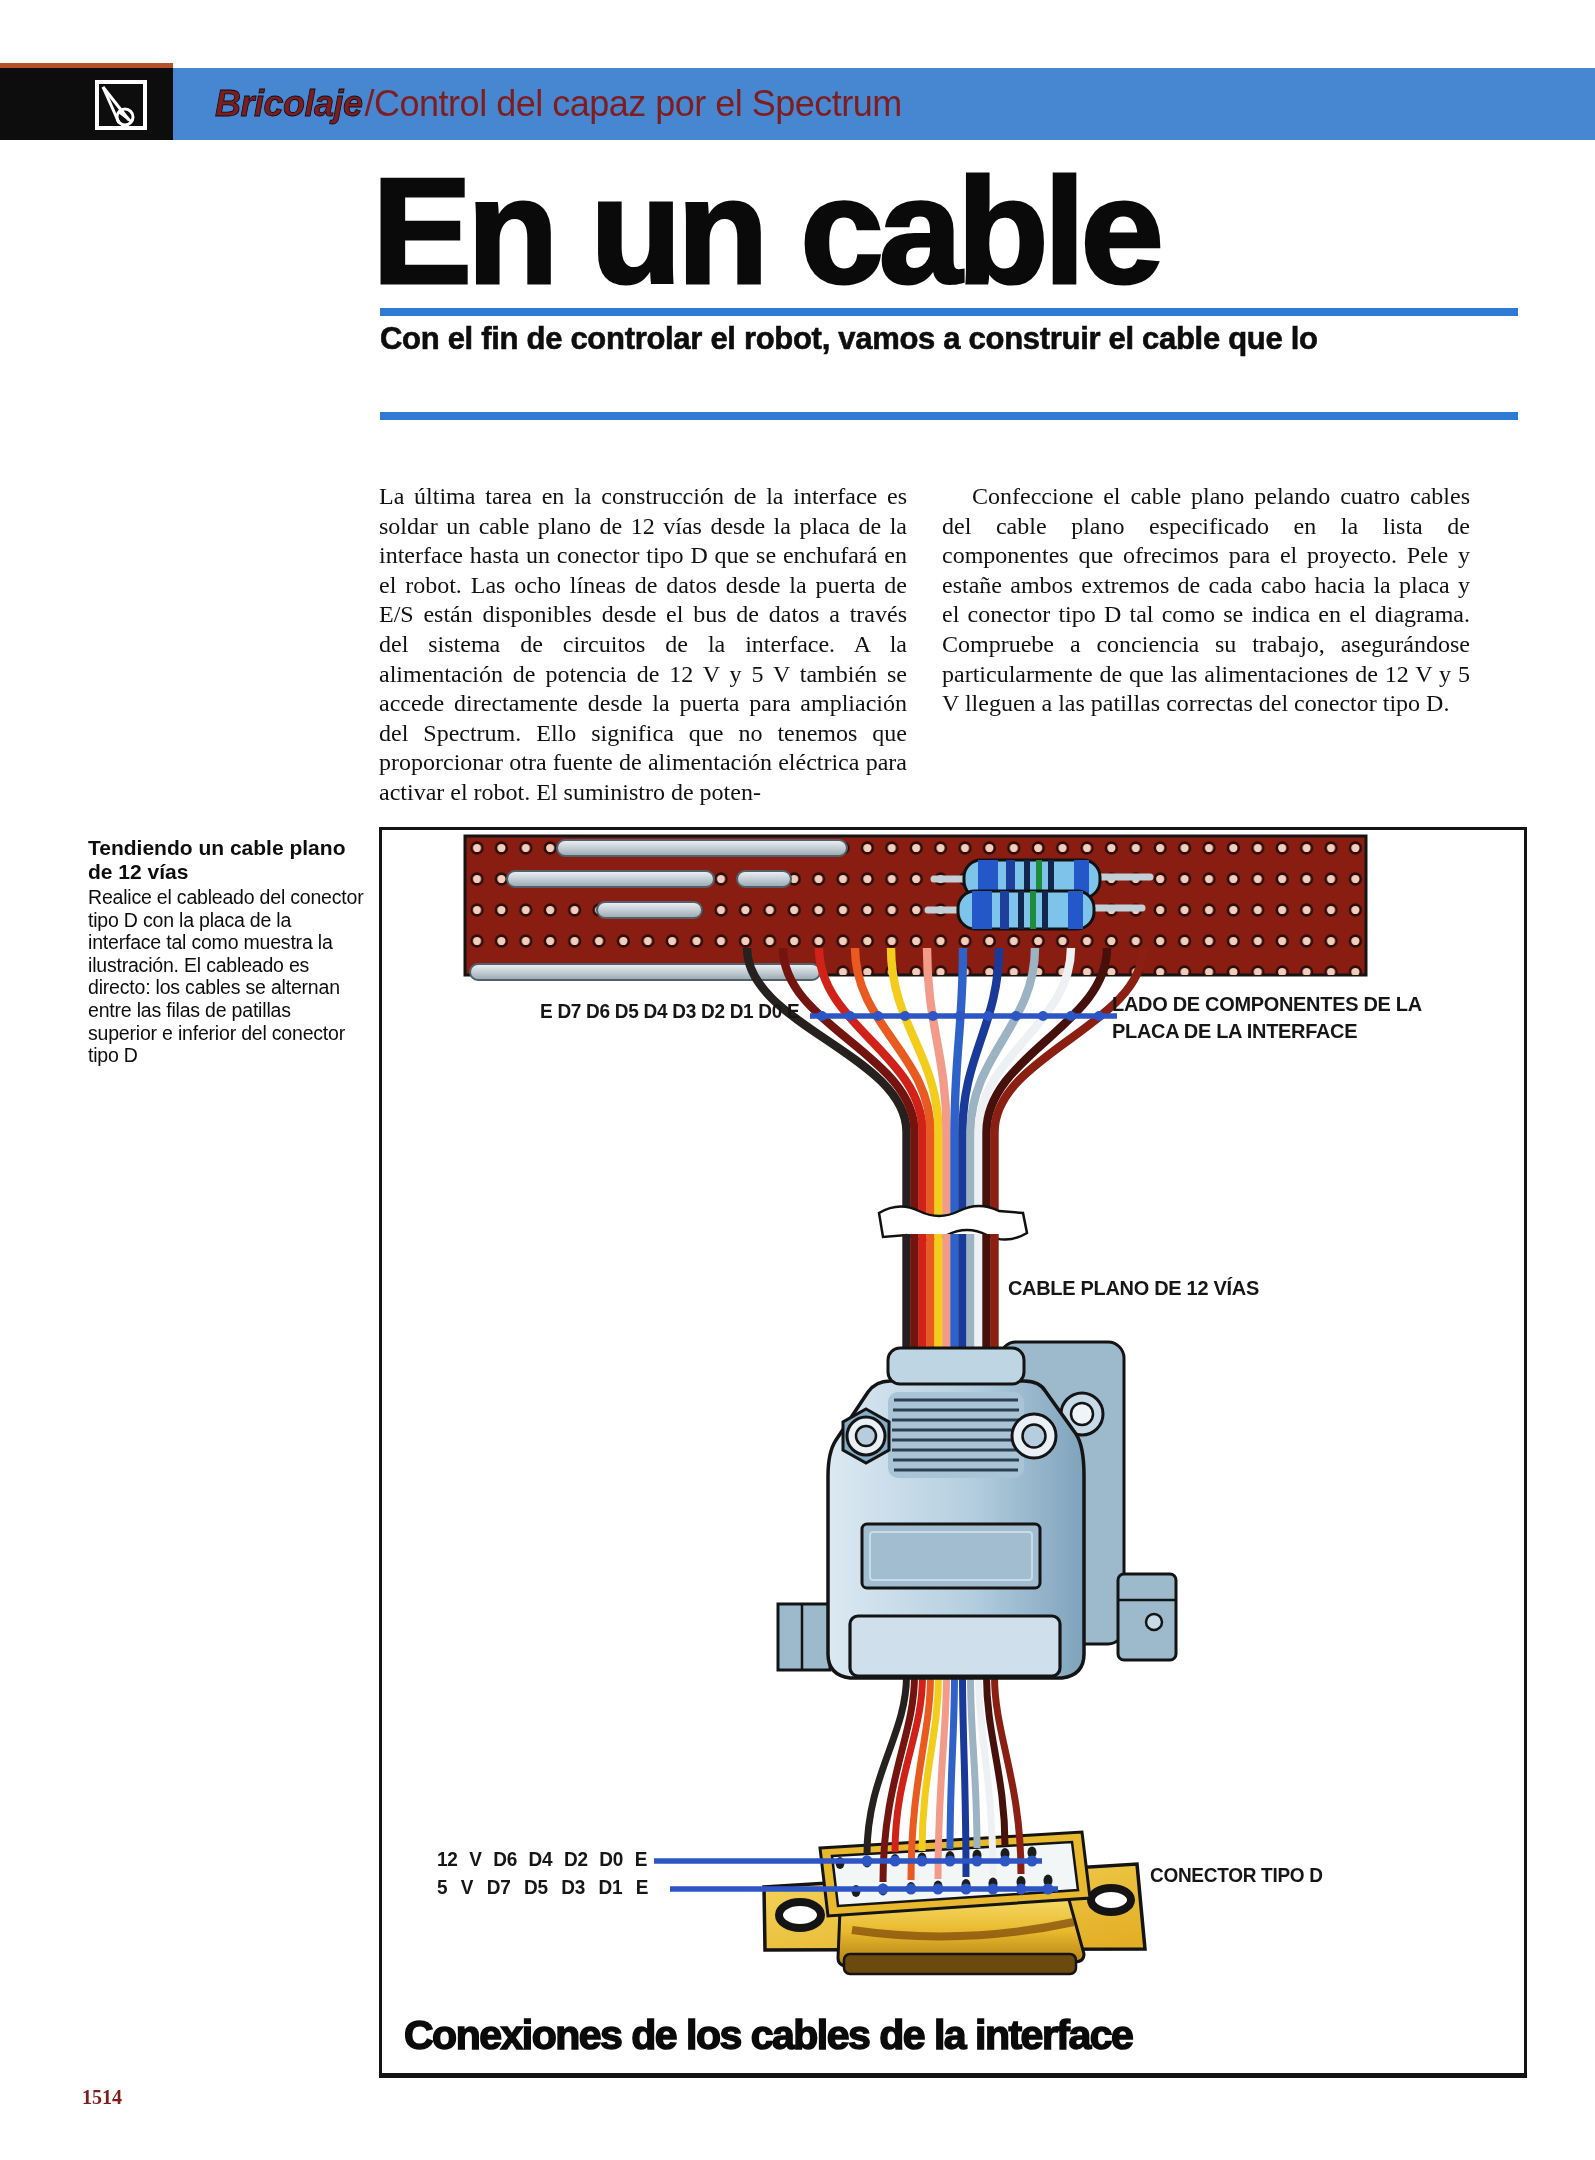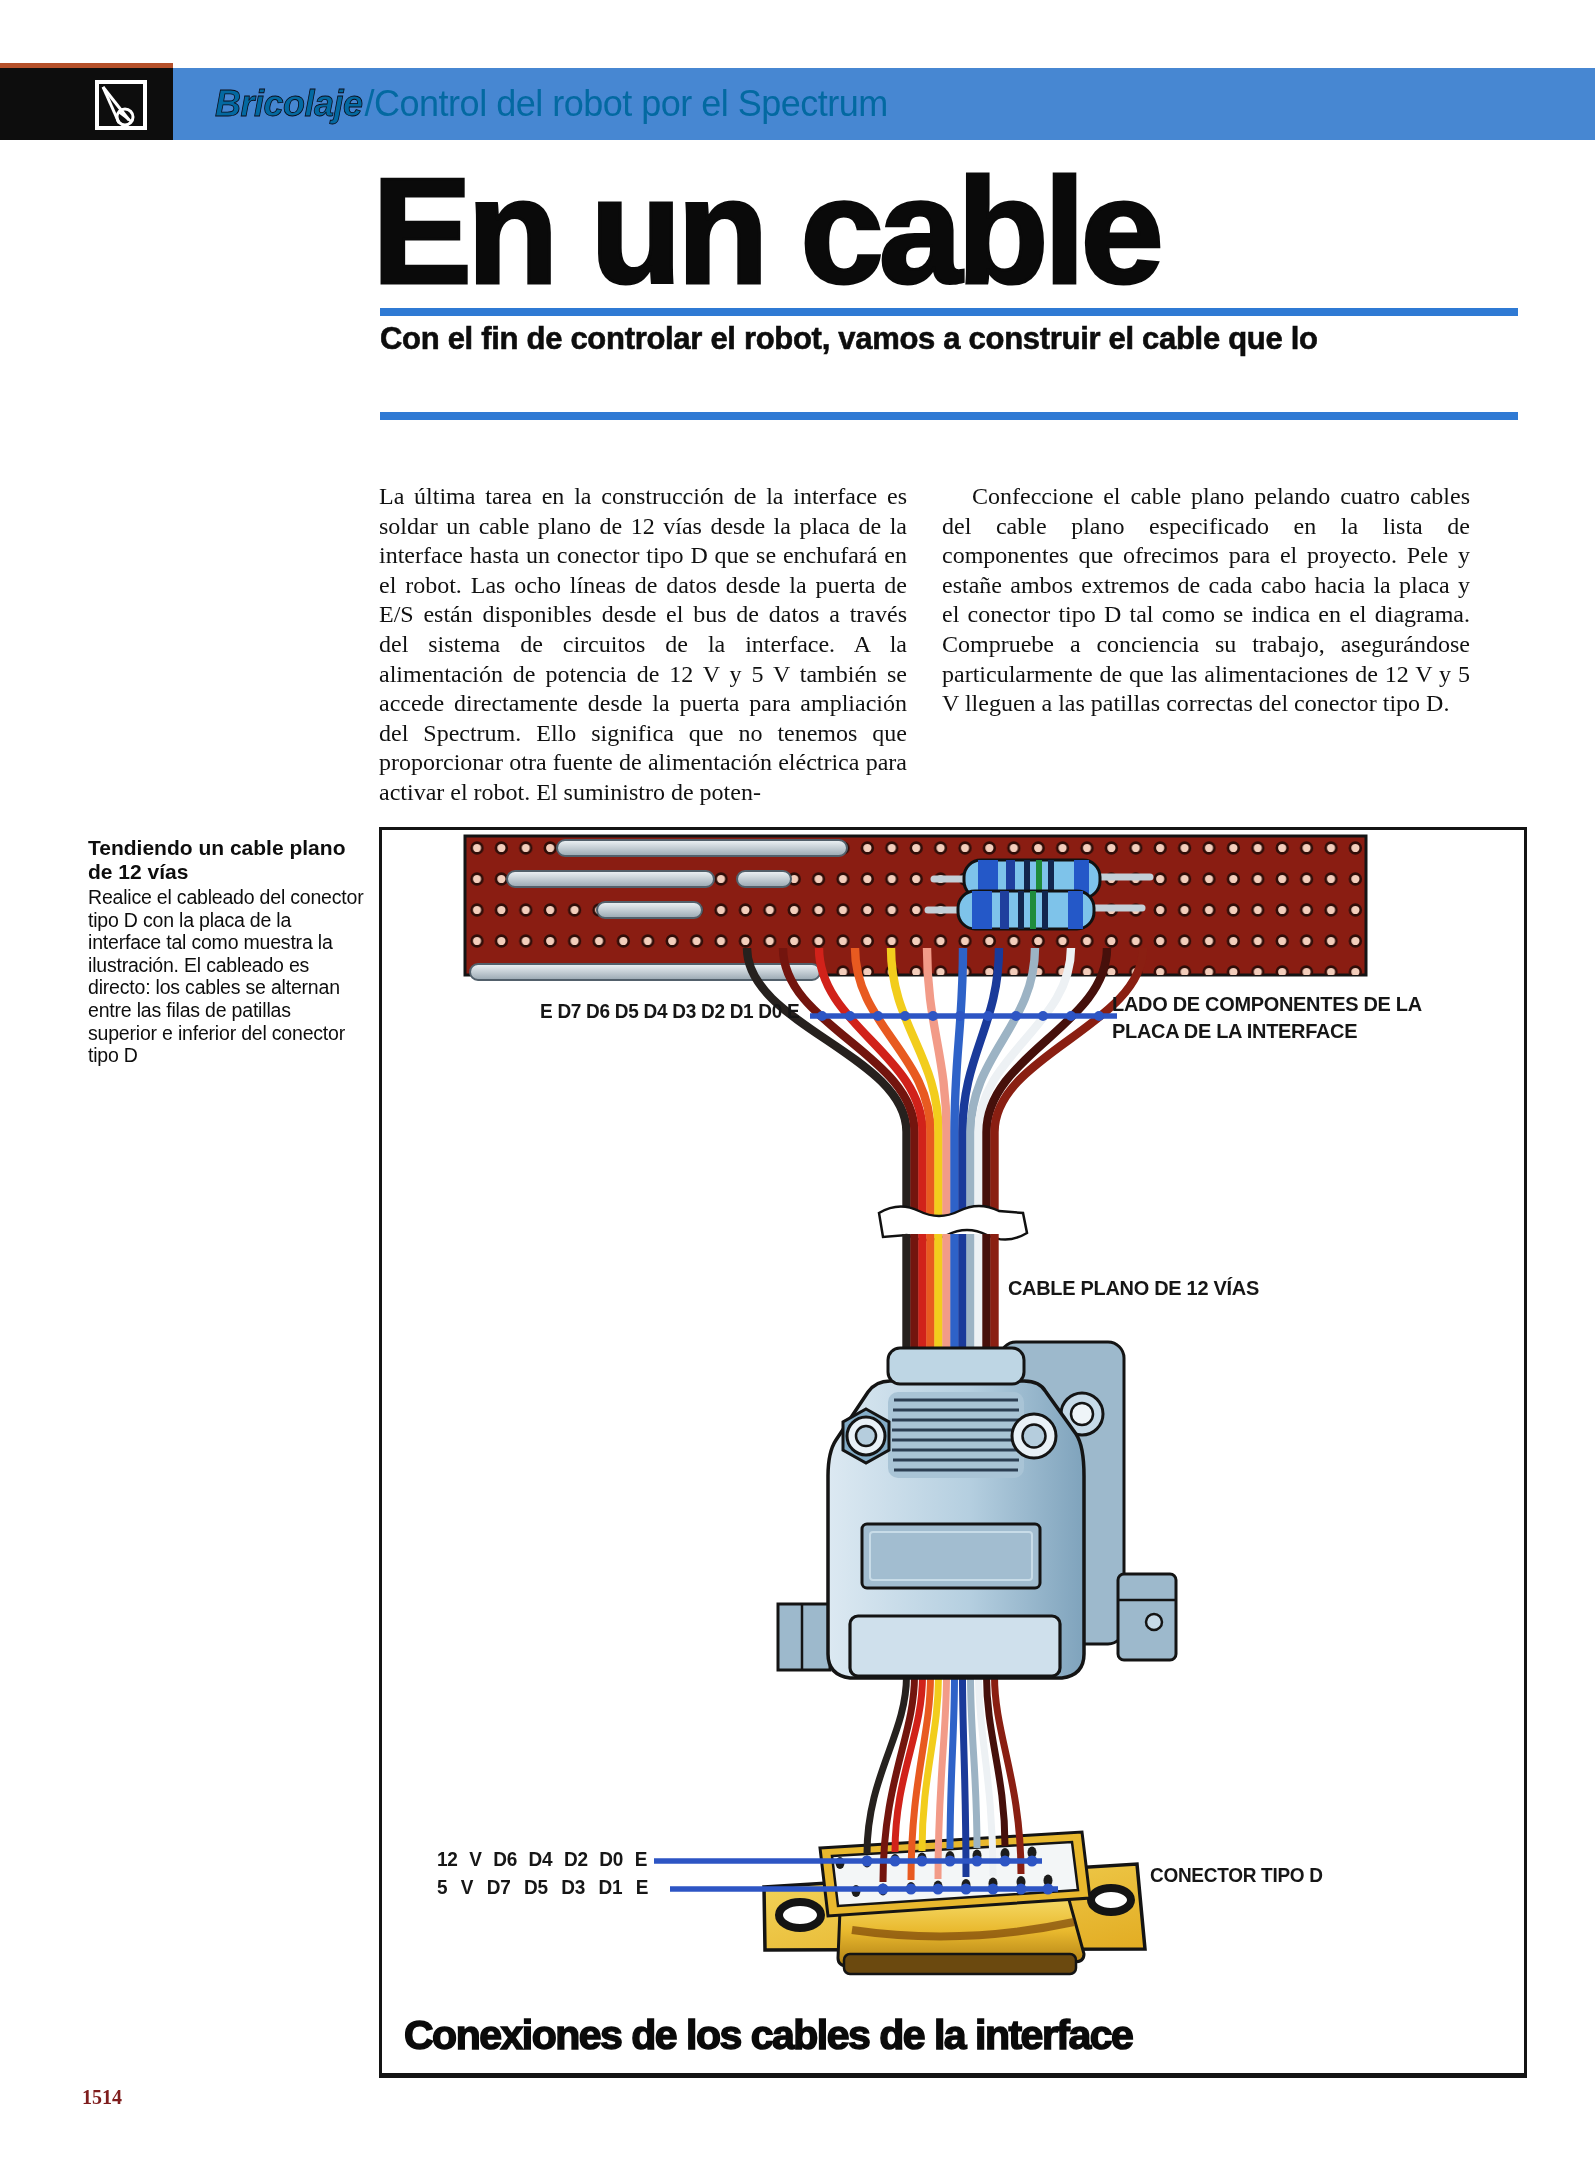--- a/index.html
+++ b/index.html
@@ -5,21 +5,21 @@
   html,body{margin:0;padding:0;background:#e8e8e8;}
   .page{position:relative;width:1595px;height:2160px;background:#ffffff;overflow:hidden;
         font-family:"Liberation Sans",sans-serif;}
   .abs{position:absolute;}
 
   
   .kicker-red{left:0;top:63px;width:173px;height:8px;background:#b5502a;}
   .kicker-black{left:0;top:68px;width:173px;height:72px;background:#0d0d0d;}
   .kicker-bar{left:173px;top:68px;width:1422px;height:72px;background:#4787d2;}
   .kicker-text{left:215px;top:68px;height:72px;display:flex;align-items:center;
-        font-size:36px;color:#0369a1;letter-spacing:-0.5px;white-space:nowrap;}
+        font-size:36px;color:#7f1d1d;letter-spacing:-0.5px;white-space:nowrap;}
   .kicker-text b{font-style:italic;font-weight:700;margin-right:2px;-webkit-text-stroke:0.8px #0b0b16;}
   .hdr-icon{left:95px;top:80px;width:52px;height:50px;}
 
   
   .title{left:372px;top:156px;font-size:150px;font-weight:700;color:#0a0a0a;
         letter-spacing:-5px;line-height:1;-webkit-text-stroke:3px #0a0a0a;white-space:nowrap;}
   .rule{left:380px;width:1138px;height:8px;background:#2f7ad4;}
   .rule1{top:308px;} .rule2{top:412px;}
   .standfirst{left:380px;top:322px;font-size:31px;font-weight:700;color:#0d0d0d;
         line-height:34px;-webkit-text-stroke:0.6px #0d0d0d;letter-spacing:-0.3px;white-space:nowrap;}
@@ -67,21 +67,21 @@
     <svg width="52" height="50" viewBox="0 0 52 50">
       <rect x="2" y="2" width="48" height="46" fill="#0d0d0d" stroke="#fff" stroke-width="4"></rect>
       <line x1="8" y1="7" x2="34" y2="40" stroke="#fff" stroke-width="3"></line>
       <line x1="8" y1="7" x2="24" y2="43" stroke="#fff" stroke-width="3"></line>
       <circle cx="30" cy="37" r="8" fill="none" stroke="#fff" stroke-width="3"></circle>
       <line x1="24" y1="32" x2="37" y2="42" stroke="#fff" stroke-width="2.5"></line>
     </svg>
   </div>
   <div class="abs kicker-text">
     <b>Bricolaje</b>
-      <span>/Control del robot por el Spectrum</span>
+      <span>/Control del capaz por el Spectrum</span>
   </div>
 
   <div class="abs title">En un cable</div>
   <div class="abs rule rule1"></div>
   <div class="abs standfirst">
     <div>Con el fin de controlar el robot, vamos a construir el cable que lo</div>
   </div>
   <div class="abs rule rule2"></div>
 
   <div class="abs bodycol col-left">

